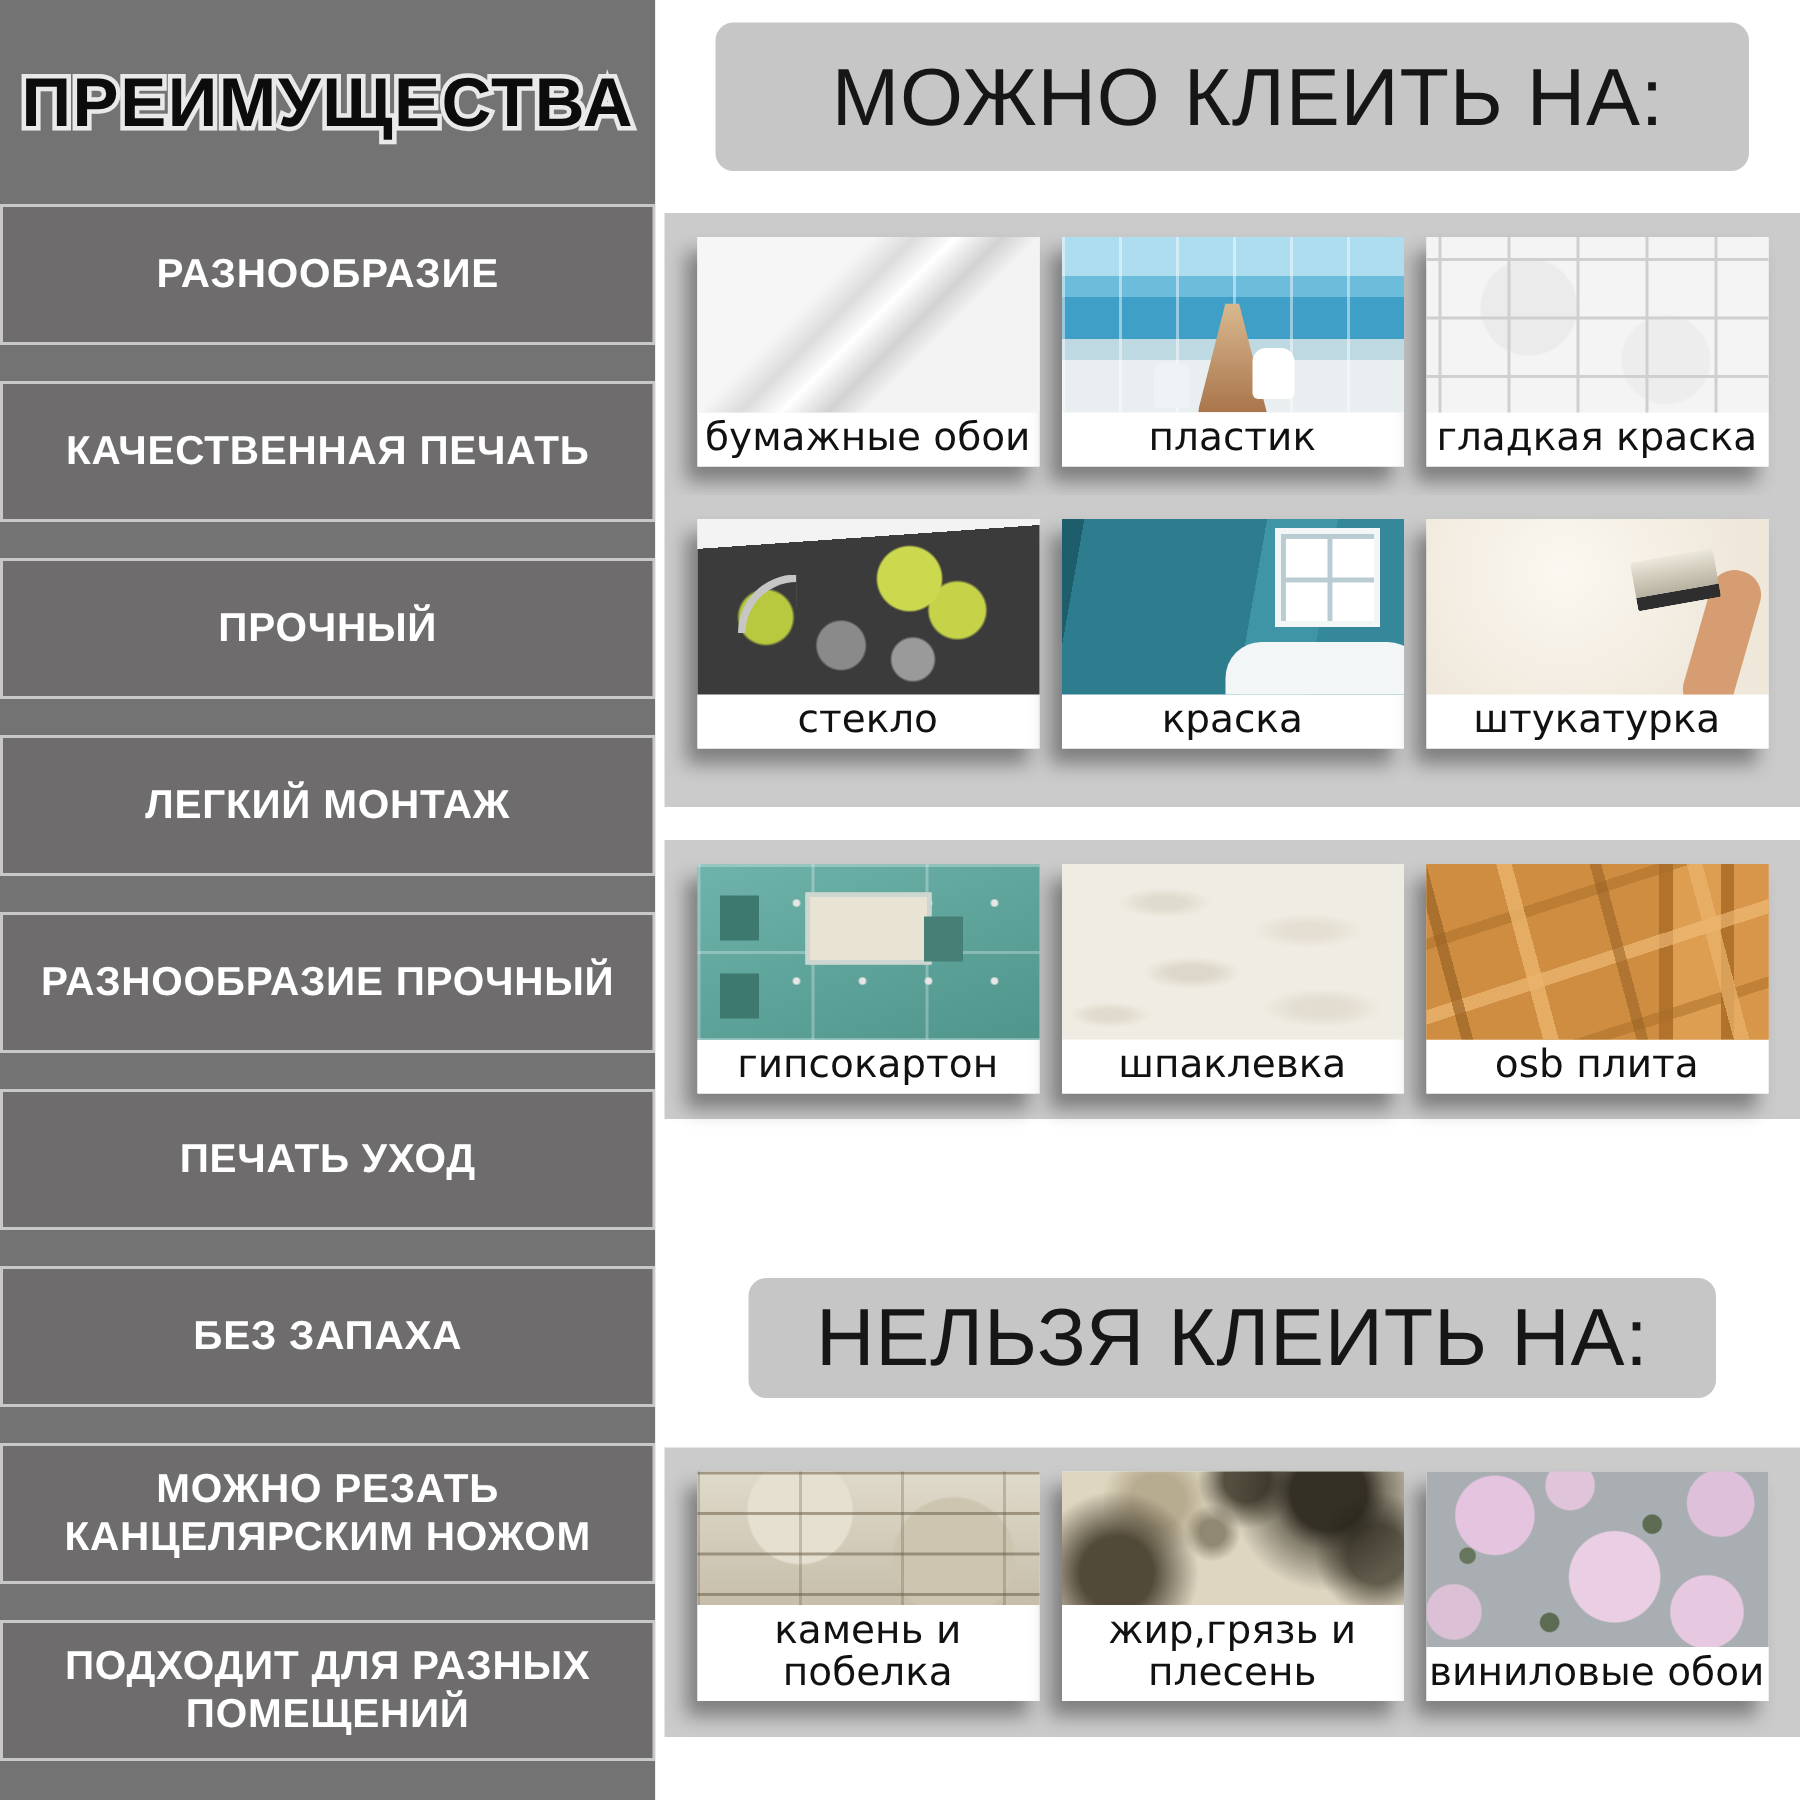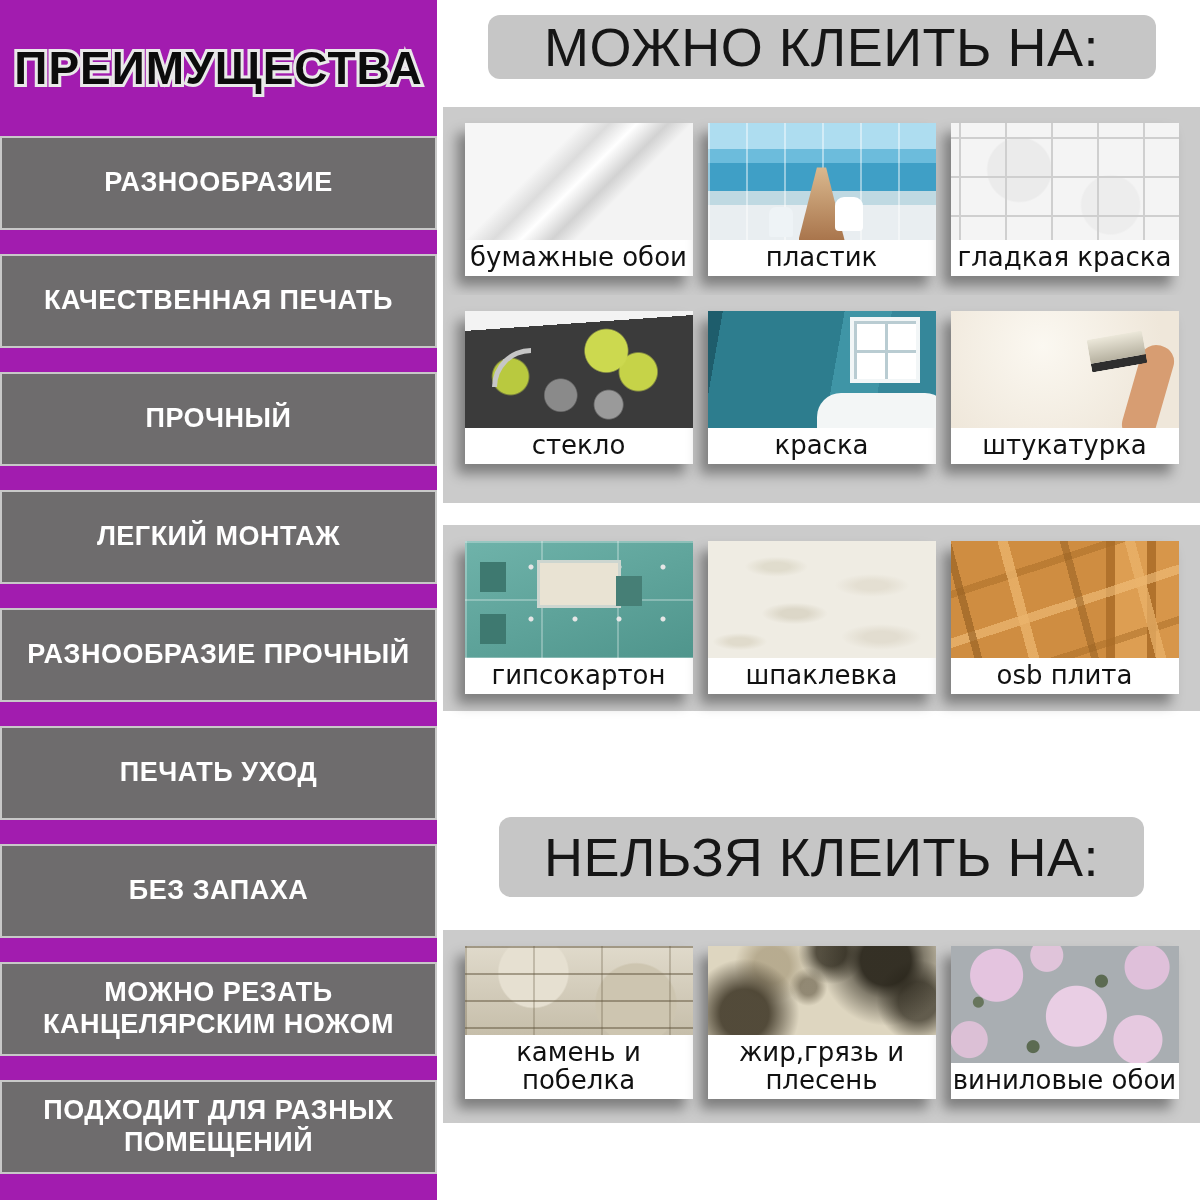--- a/index.html
+++ b/index.html
@@ -5,21 +5,21 @@
   html,body{margin:0;padding:0;}
   body{
     width:1200px;height:1200px;overflow:hidden;background:#ffffff;
     font-family:"Liberation Sans", sans-serif;
   }
   .layout{display:flex;width:1200px;height:1200px;}
 
   
   .sidebar{
     width:437px;min-width:437px;height:1200px;
-    background:#a21caf;display:flex;flex-direction:column;
+    background:#737373;display:flex;flex-direction:column;
   }
   .sidebar-title-wrap{
     height:136px;display:flex;align-items:center;justify-content:center;
   }
   .sidebar-title{
     font-size:46px;font-weight:700;letter-spacing:1px;color:#0c0c0c;
     -webkit-text-stroke:6px #e9e9e9;paint-order:stroke fill;
     text-shadow:0 0 1px #f2f2f2;
   }
   .sidebar-items{display:flex;flex-direction:column;gap:24px;}
@@ -34,21 +34,21 @@
   
   .main{
     flex:1;background:#ffffff;border-left:6px solid #ffffff;
     display:flex;flex-direction:column;align-items:center;
   }
   .pill{
     background:#c6c6c6;border-radius:12px;color:#161616;
     display:flex;align-items:center;justify-content:center;
     letter-spacing:0.5px;
   }
-  .pill-can{width:668px;height:64px;margin-top:15px;font-size:54px;}
+  .pill-can{width:668px;height:99px;margin-top:15px;font-size:54px;padding-left:21px;}
   .pill-cannot{width:645px;height:80px;margin-top:106px;font-size:54px;}
 
   .band{
     width:100%;background:#cbcbcb;box-sizing:border-box;
     display:flex;justify-content:center;gap:15px;padding-top:16px;
   }
   .band-1{margin-top:28px;height:188px;}
   .band-2{height:208px;}
   .band-3{margin-top:22px;height:186px;}
   .band-4{margin-top:33px;height:193px;}

